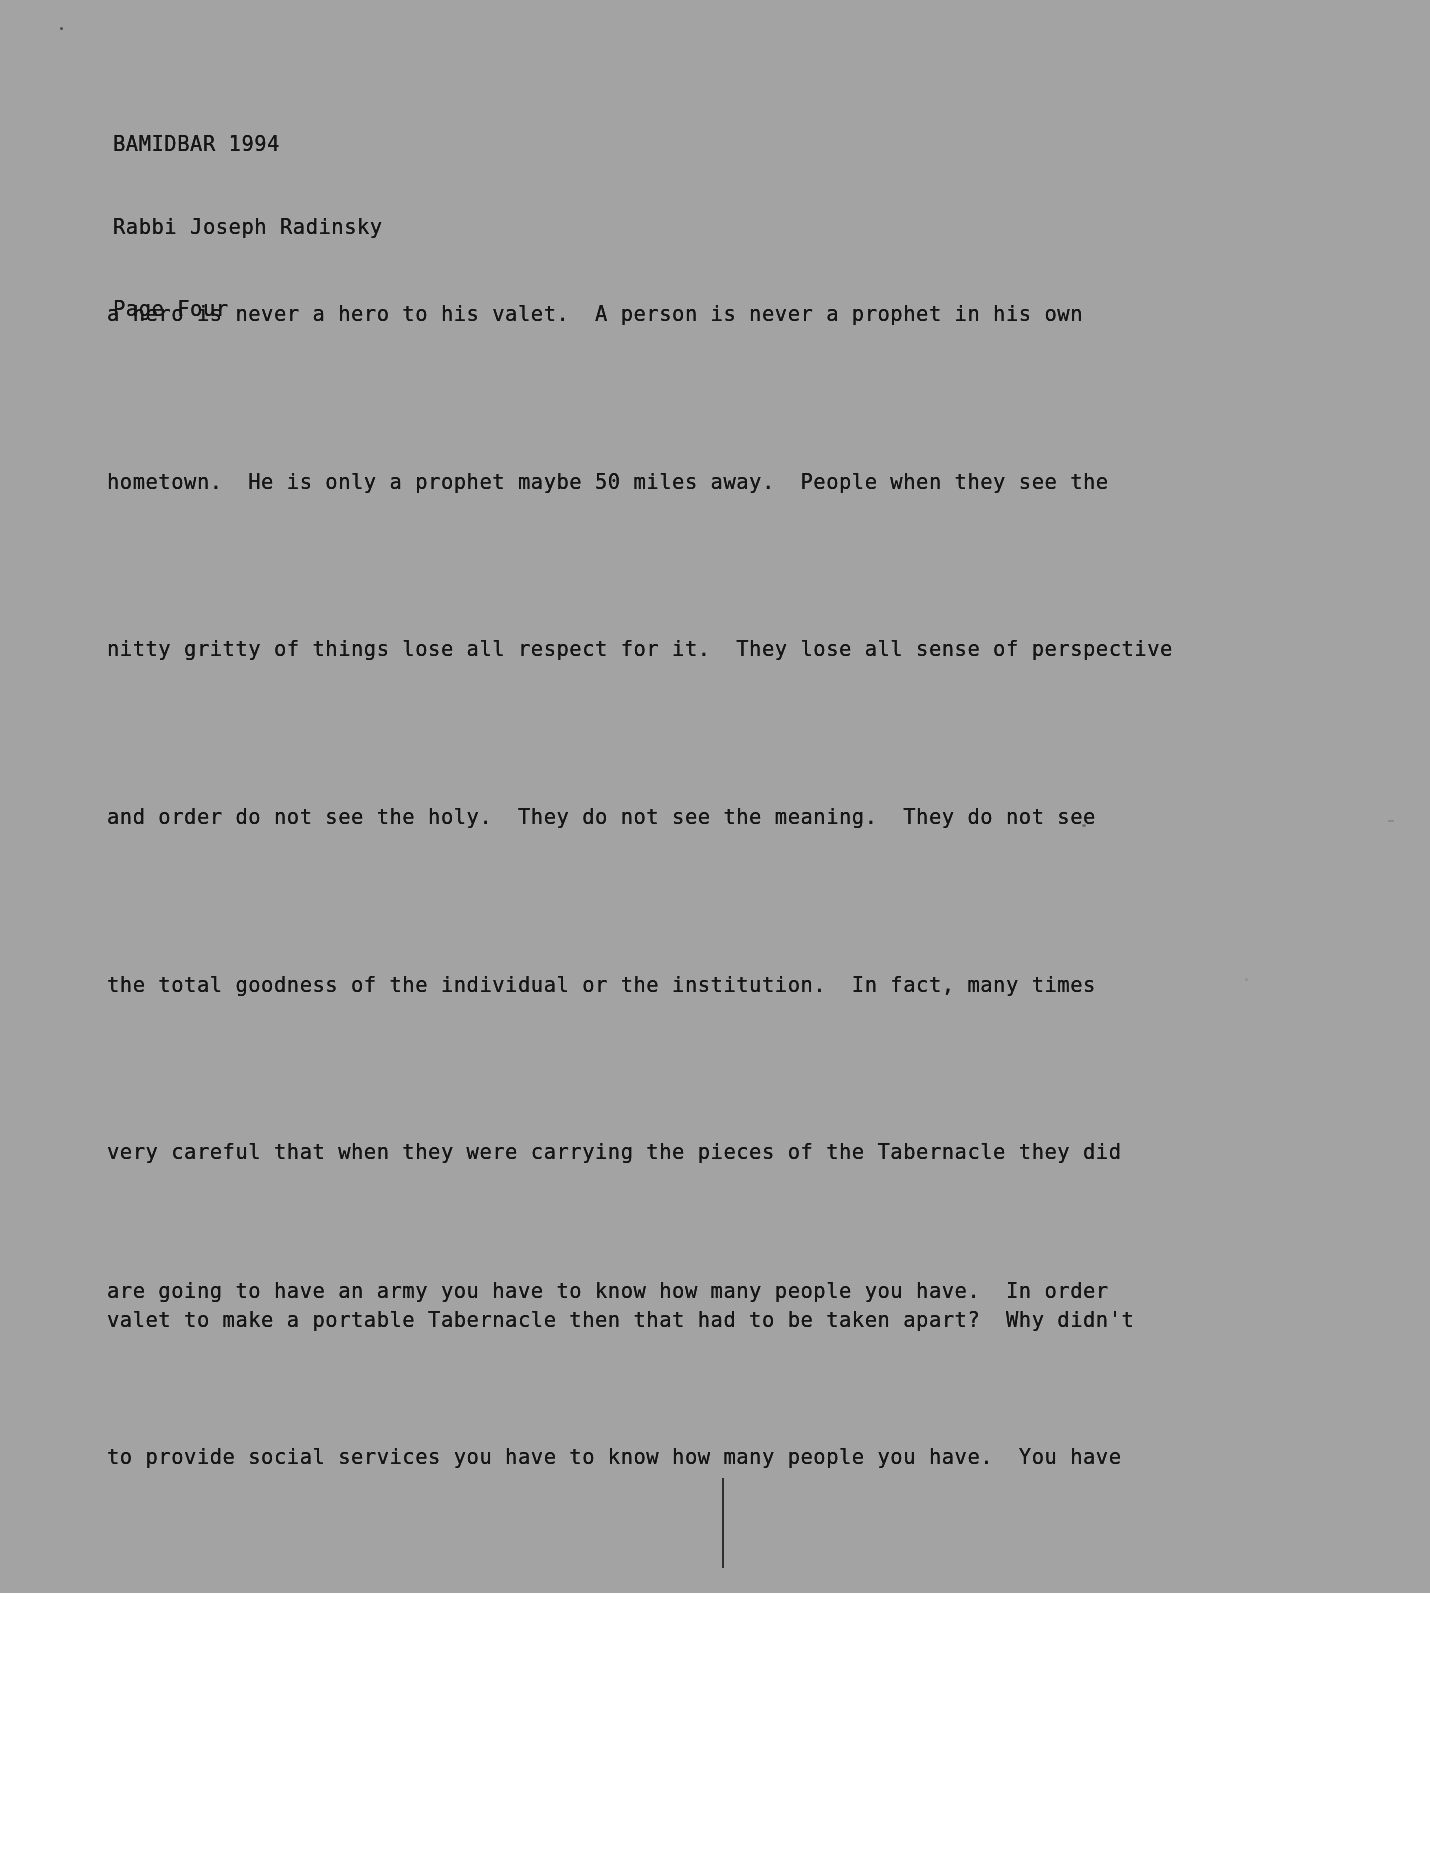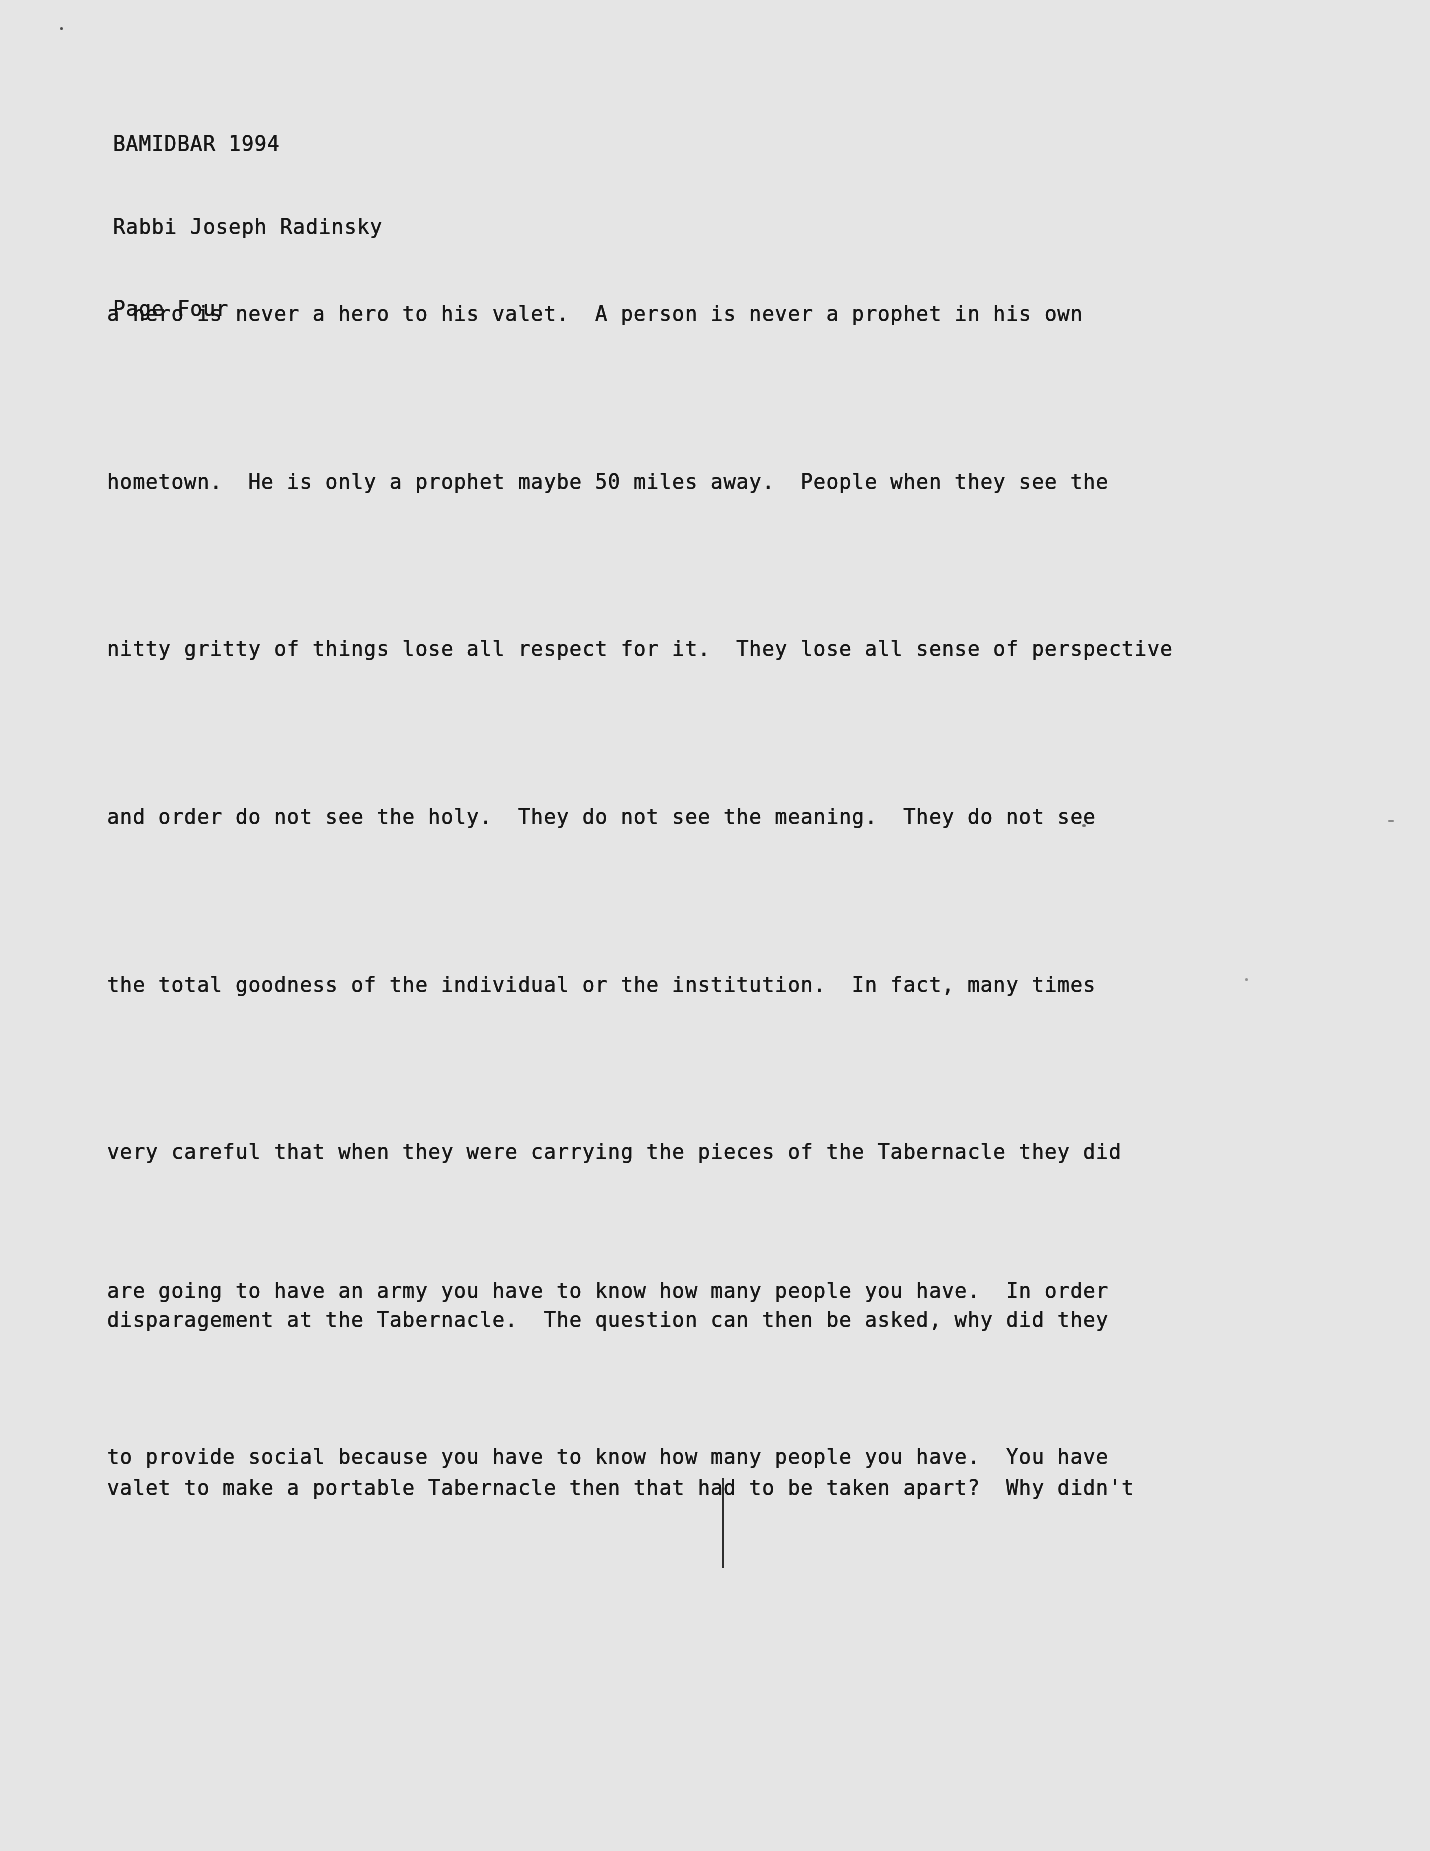--- a/index.html
+++ b/index.html
@@ -3,22 +3,22 @@
 <meta charset="utf-8">
 <style>
   html, body {
     margin: 0;
     padding: 0;
     background: #ffffff;
   }
   .page {
     position: relative;
     width: 1430px;
-    height: 1851px;
-    background: #e5e5e5;
+    height: 1593px;
+    background: #a3a3a3;
     overflow: hidden;
     font-family: "DejaVu Sans Mono", "Liberation Mono", monospace;
     color: #161616;
   }
   .typewriter {
     white-space: pre;
     font-size: 20.5px;
     letter-spacing: 0.5px;
     text-shadow: 0 0 0.35px #000;
   }
@@ -72,34 +72,33 @@
     <div class="tline">Page Four</div>
   </div>
 
   <div class="para para-1 typewriter">
     <div class="tline">a hero is never a hero to his valet.  A person is never a prophet in his own</div>
     <div class="tline">hometown.  He is only a prophet maybe 50 miles away.  People when they see the</div>
     <div class="tline">nitty gritty of things lose all respect for it.  They lose all sense of perspective</div>
     <div class="tline">and order do not see the holy.  They do not see the meaning.  They do not see</div>
     <div class="tline">the total goodness of the individual or the institution.  In fact, many times</div>
     <div class="tline">very careful that when they were carrying the pieces of the Tabernacle they did</div>
-    <div class="tline">disparagement at the Tabernacle.  The question can then be asked, why did they</div>
     <div class="tline">valet to make a portable Tabernacle then that had to be taken apart?  Why didn't</div>
     
     
     
     
     
     
     
   </div>
 
   <div class="para para-2 typewriter">
     <div class="tline">are going to have an army you have to know how many people you have.  In order</div>
-    <div class="tline">to provide social because you have to know how many people you have.  You have</div>
+    <div class="tline">to provide social services you have to know how many people you have.  You have</div>
     
     
     
     
     
     
     
   </div>
 
   <div class="artifact-vline"></div>

